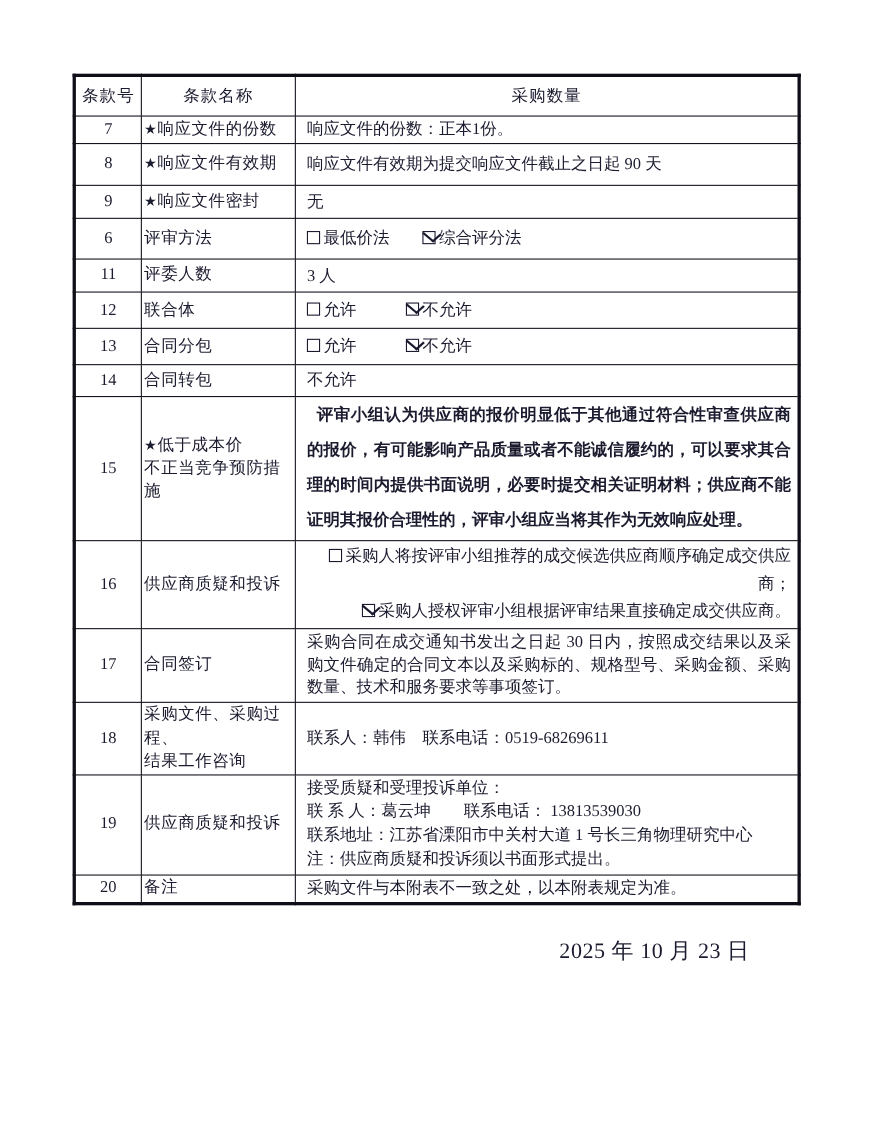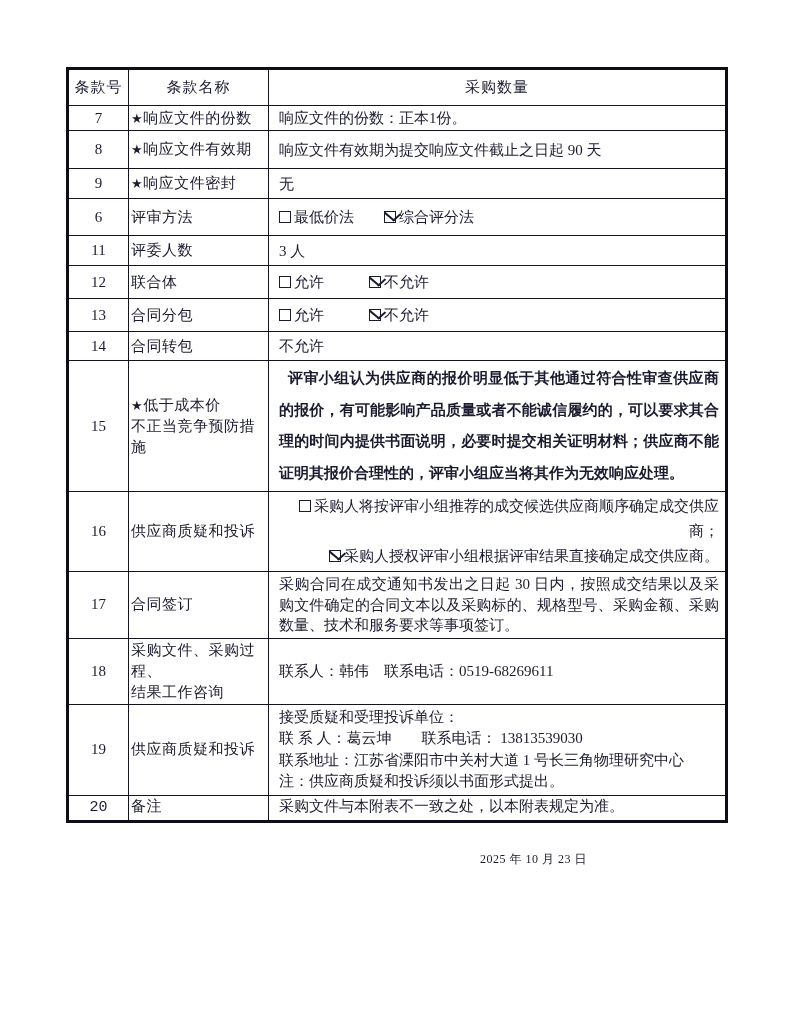--- a/index.html
+++ b/index.html
@@ -69,22 +69,22 @@
     width: 11px; height: 8px;
     border-right: 2.2px solid #1b1b2f;
     border-bottom: 2.2px solid #1b1b2f;
     transform: rotate(40deg) skewX(-8deg);
   }
   .star { font-family: "DejaVu Sans", sans-serif; font-size: 13px; }
   .doc-date {
     position: absolute;
     left: 480px; top: 851px;
     width: 230px;
-    text-align: left;
-    font-size: 12px;
+    text-align: center;
+    font-size: 20px;
     letter-spacing: 0.5px;
   }
 </style>
 </head>
 <body>
 
 <div class="page">
 
   <table class="spec">
     <colgroup>
@@ -216,21 +216,21 @@
           <td class="name">
             <div class="nline">供应商质疑和投诉</div>
           </td>
           <td class="content" style="line-height: 21.5px;">
             <div class="cline">接受质疑和受理投诉单位：</div>
             <div class="cline">联 系 人：葛云坤　　联系电话： 13813539030</div>
             <div class="cline">联系地址：江苏省溧阳市中关村大道 1 号长三角物理研究中心</div>
             <div class="cline">注：供应商质疑和投诉须以书面形式提出。</div>
           </td>
         </tr>
-        <tr style="height: 23px; font-family: Liberation Mono, monospace;">
+        <tr style="height: 23px;">
           <td class="num">20</td>
           <td class="name">
             <div class="nline">备注</div>
           </td>
           <td class="content">
             <div class="cline">采购文件与本附表不一致之处，以本附表规定为准。</div>
           </td>
         </tr>
       </tbody>
   </table>

